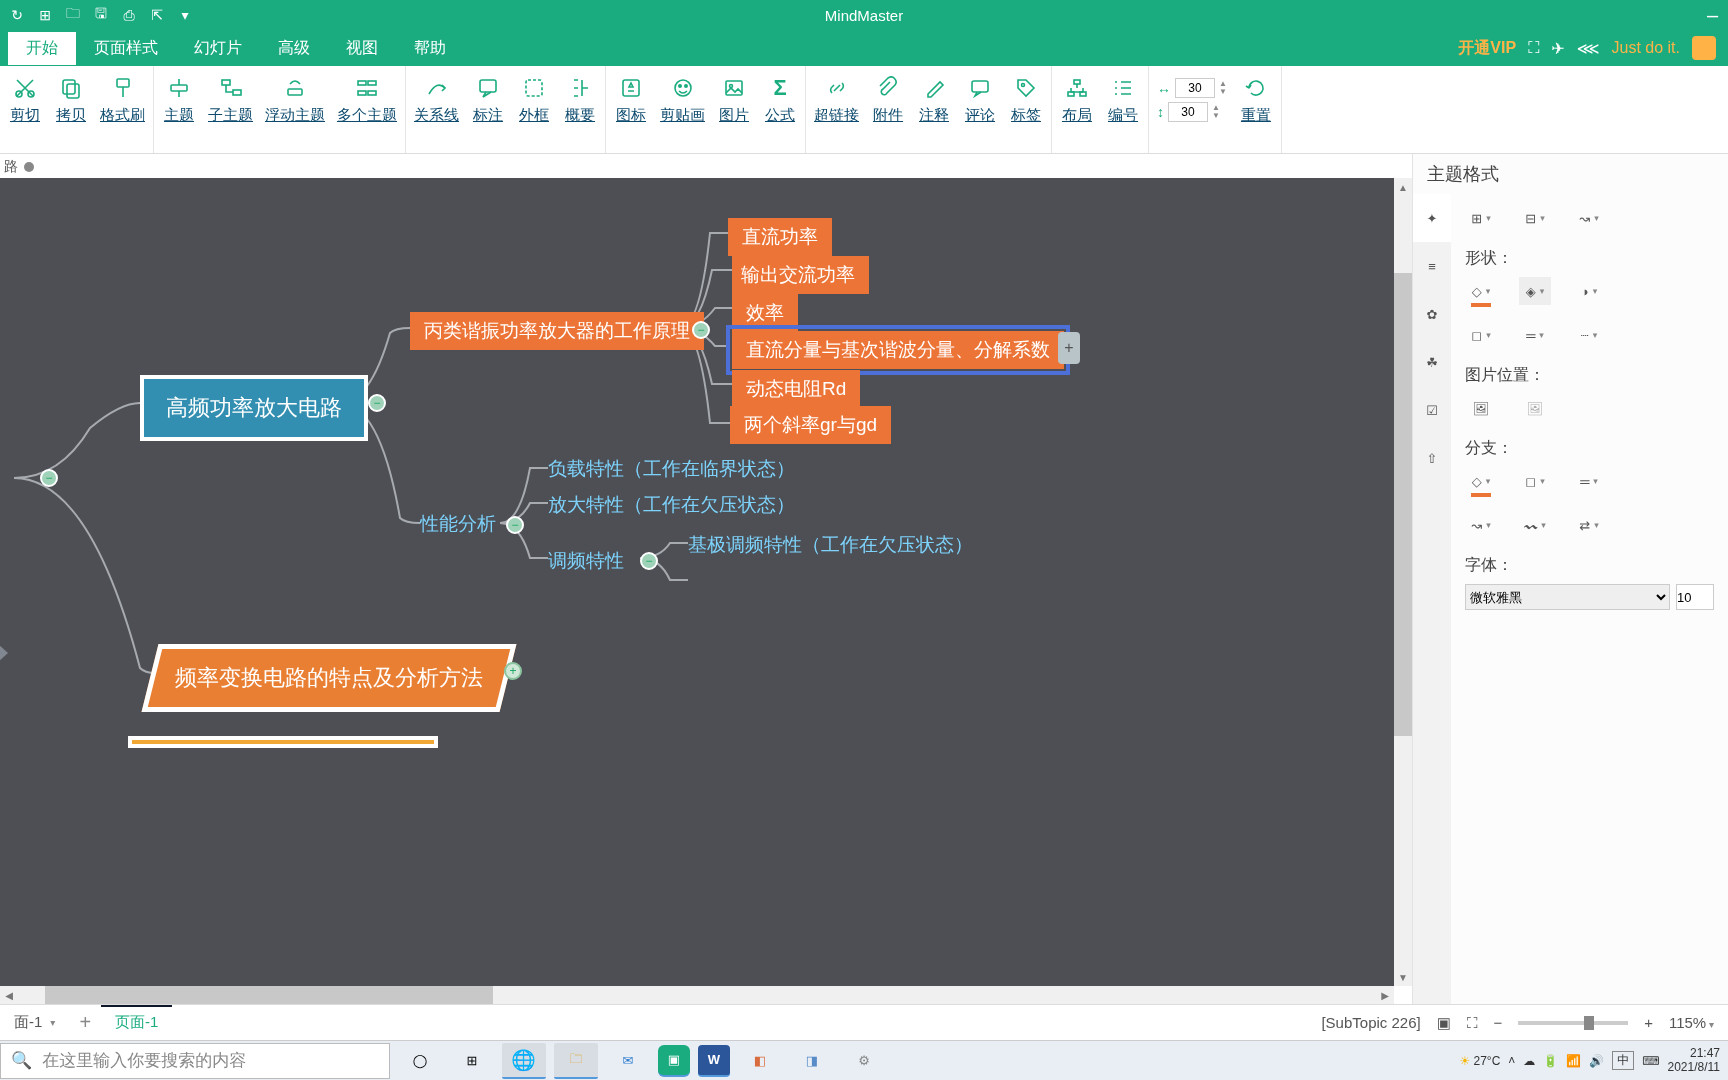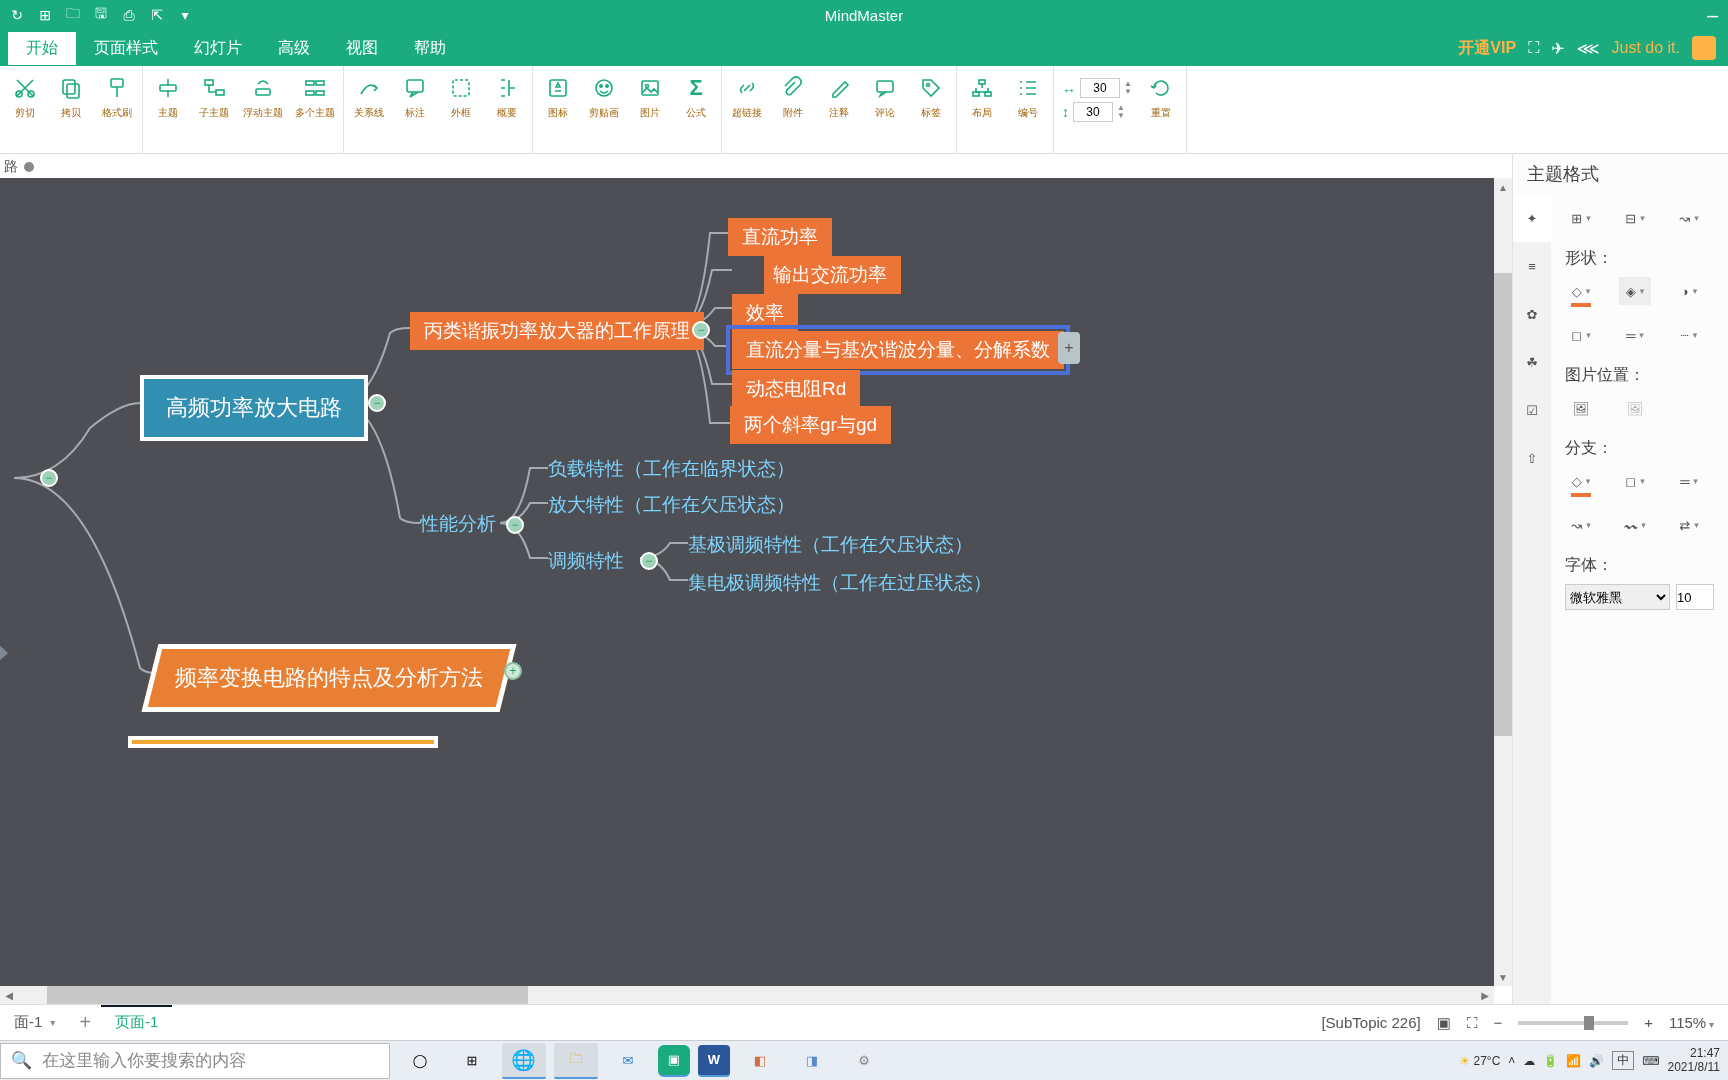--- a/index.html
+++ b/index.html
@@ -16,21 +16,21 @@
 .menu-item.active { background: #fff; color: #1aac7f; text-align: right; }
 .menu-right { margin-left: auto; display: flex; align-items: center; gap: 12px; padding-right: 12px; }
 .vip { color: #ffb347; font-weight: bold; }
 .user-label { color: #ffb347; font-weight: normal; }
 .avatar { width: 24px; height: 24px; background: #ffb347; border-radius: 4px; }
 
 .ribbon { background: #fff; height: 88px; display: flex; border-bottom: 1px solid #ddd; font-size: 14px; }
 .rgroup { display: flex; border-right: 1px solid #e5e5e5; padding: 6px 2px; }
 .rbtn { display: flex; flex-direction: column; align-items: center; justify-content: flex-start; padding: 2px 6px; cursor: pointer; gap: 4px; min-width: 46px; }
 .rbtn .ico { width: 28px; height: 28px; display: flex; align-items: center; justify-content: center; color: #1aac7f; }
-.rbtn .lbl { font-size: 10px; color: #a16207; }
+.rbtn .lbl { font-size: 15px; color: #0c4a6e; text-decoration: underline; }
 .ribbon svg { stroke: #1aac7f; stroke-width: 1.6; fill: none; }
 .spin-group { display: flex; flex-direction: column; gap: 4px; padding: 6px; }
 .spin { display: flex; align-items: center; gap: 4px; }
 .spin input { width: 40px; height: 20px; border: 1px solid #ccc; text-align: center; font-size: 12px; }
 .spin-arrows { display: flex; flex-direction: column; font-size: 8px; color: #888; line-height: 8px; }
 
 .workspace { display: flex; height: calc(100% - 30px - 36px - 88px - 36px - 40px); }
 .doc-tabs { position: absolute; top: 154px; left: 0; height: 26px; display: flex; align-items: center; gap: 6px; padding-left: 4px; font-size: 14px; z-index: 5; }
 .doc-tab-lbl { color: #555; }
 .doc-tab-dot { width: 10px; height: 10px; background: #888; border-radius: 50%; }
@@ -48,21 +48,21 @@
 .node-orange { background: #ec7436; }
 .node-teal { background: #328fb1; border: 4px solid #fff; font-size: 22px; padding: 14px 22px; }
 .node-orange2 { background: #e97f33; border: 5px solid #fff; font-size: 22px; padding: 14px 20px; transform: skewX(-14deg); }
 .node-orange2 span { display: inline-block; transform: skewX(14deg); }
 .node-selected { outline: 4px solid #4c70d8; outline-offset: 2px; }
 .textnode { position: absolute; color: #7dd3fc; font-size: 19px; white-space: nowrap; }
 .plusbtn { position: absolute; width: 18px; height: 18px; border-radius: 50%; background: #9fd2b8; border: 2px solid #fff; display: flex; align-items: center; justify-content: center; font-size: 12px; color: #2a6; }
 .root-shape { position: absolute; left: -20px; top: 450px; width: 40px; height: 50px; background: #808790; clip-path: polygon(0 0, 70% 50%, 0 100%); }
 .add-pill { position: absolute; width: 22px; height: 32px; background: #b9c4c9; border-radius: 4px; display: flex; align-items: center; justify-content: center; color: #555; font-size: 16px; }
 
-.side-panel { width: 216px; background: #fcfcfc; border-left: 1px solid #e3e3e3; display: flex; flex-direction: column; }
+.side-panel { width: 316px; background: #fcfcfc; border-left: 1px solid #e3e3e3; display: flex; flex-direction: column; }
 .side-title { font-size: 18px; padding: 8px 14px; color: #444; }
 .side-body { display: flex; flex: 1; }
 .side-tabs { width: 38px; background: #f2f2f2; display: flex; flex-direction: column; }
 .side-tab { height: 48px; display: flex; align-items: center; justify-content: center; cursor: pointer; color: #555; }
 .side-tab.active { background: #fff; }
 .side-content { flex: 1; padding: 10px 14px; overflow-y: auto; }
 .prop-row { display: flex; align-items: center; gap: 22px; margin-bottom: 16px; }
 .prop-btn { width: 32px; height: 28px; display: flex; align-items: center; justify-content: center; color: #555; position: relative; cursor: pointer; }
 .prop-btn.withdd::after { content: "▾"; font-size: 9px; color: #888; margin-left: 4px; }
 .prop-btn.accent::before { content: ""; position: absolute; bottom: -2px; width: 20px; height: 4px; background: #ec7436; }
@@ -393,35 +393,34 @@
       <div class="root-shape"></div>
       <div class="plusbtn" style="left:40px;top:291px;">−</div>
 
       <div class="node node-teal" style="left:140px;top:197px;">高频功率放大电路</div>
       <div class="plusbtn" style="left:368px;top:216px;">−</div>
 
       <div class="node node-orange" style="left:410px;top:134px;">丙类谐振功率放大器的工作原理</div>
       <div class="plusbtn" style="left:692px;top:143px;">−</div>
 
       <div class="node node-orange" style="left:728px;top:40px;">直流功率</div>
-      <div class="node node-orange" style="left:764px;top:78px;padding-left:9px;">输出交流功率</div>
+      <div class="node node-orange" style="left:732px;top:78px;padding-left:9px;">输出交流功率</div>
       <div class="node node-orange" style="left:732px;top:116px;">效率</div>
       <div class="node node-orange node-selected" style="left:732px;top:153px;">直流分量与基次谐波分量、分解系数</div>
       <div class="add-pill" style="left:1058px;top:154px;">+</div>
       <div class="node node-orange" style="left:732px;top:192px;">动态电阻Rd</div>
       <div class="node node-orange" style="left:730px;top:228px;text-align:right;">两个斜率gr与gd</div>
 
       <div class="textnode" style="left:420px;top:333px;">性能分析</div>
       <div class="plusbtn" style="left:506px;top:338px;">−</div>
       <div class="textnode" style="left:548px;top:278px;">负载特性（工作在临界状态）</div>
       <div class="textnode" style="left:548px;top:314px;">放大特性（工作在欠压状态）</div>
       <div class="textnode" style="left:548px;top:370px;">调频特性</div>
       <div class="plusbtn" style="left:640px;top:374px;">−</div>
       <div class="textnode" style="left:688px;top:354px;">基极调频特性（工作在欠压状态）</div>
-      <div class="textnode" style="left:688px;top:392px;">集电极调频特性（工作在过压状态）</div>
 
       <div class="node node-orange2" style="left:150px;top:466px;"><span>频率变换电路的特点及分析方法</span></div>
       <div class="plusbtn" style="left:504px;top:484px;border-color:#8bc49e;background:#cfe8d7;">+</div>
       <div style="position:absolute;left:128px;top:558px;width:310px;height:12px;background:#f0a733;border:4px solid #fff;"></div>
     </div>
     <div class="scroll-v">
       <div class="scroll-arr">▲</div>
       <div style="flex:0.1"></div>
       <div class="scroll-thumb-v" style="flex:0.6"></div>
       <div style="flex:0.3"></div>

